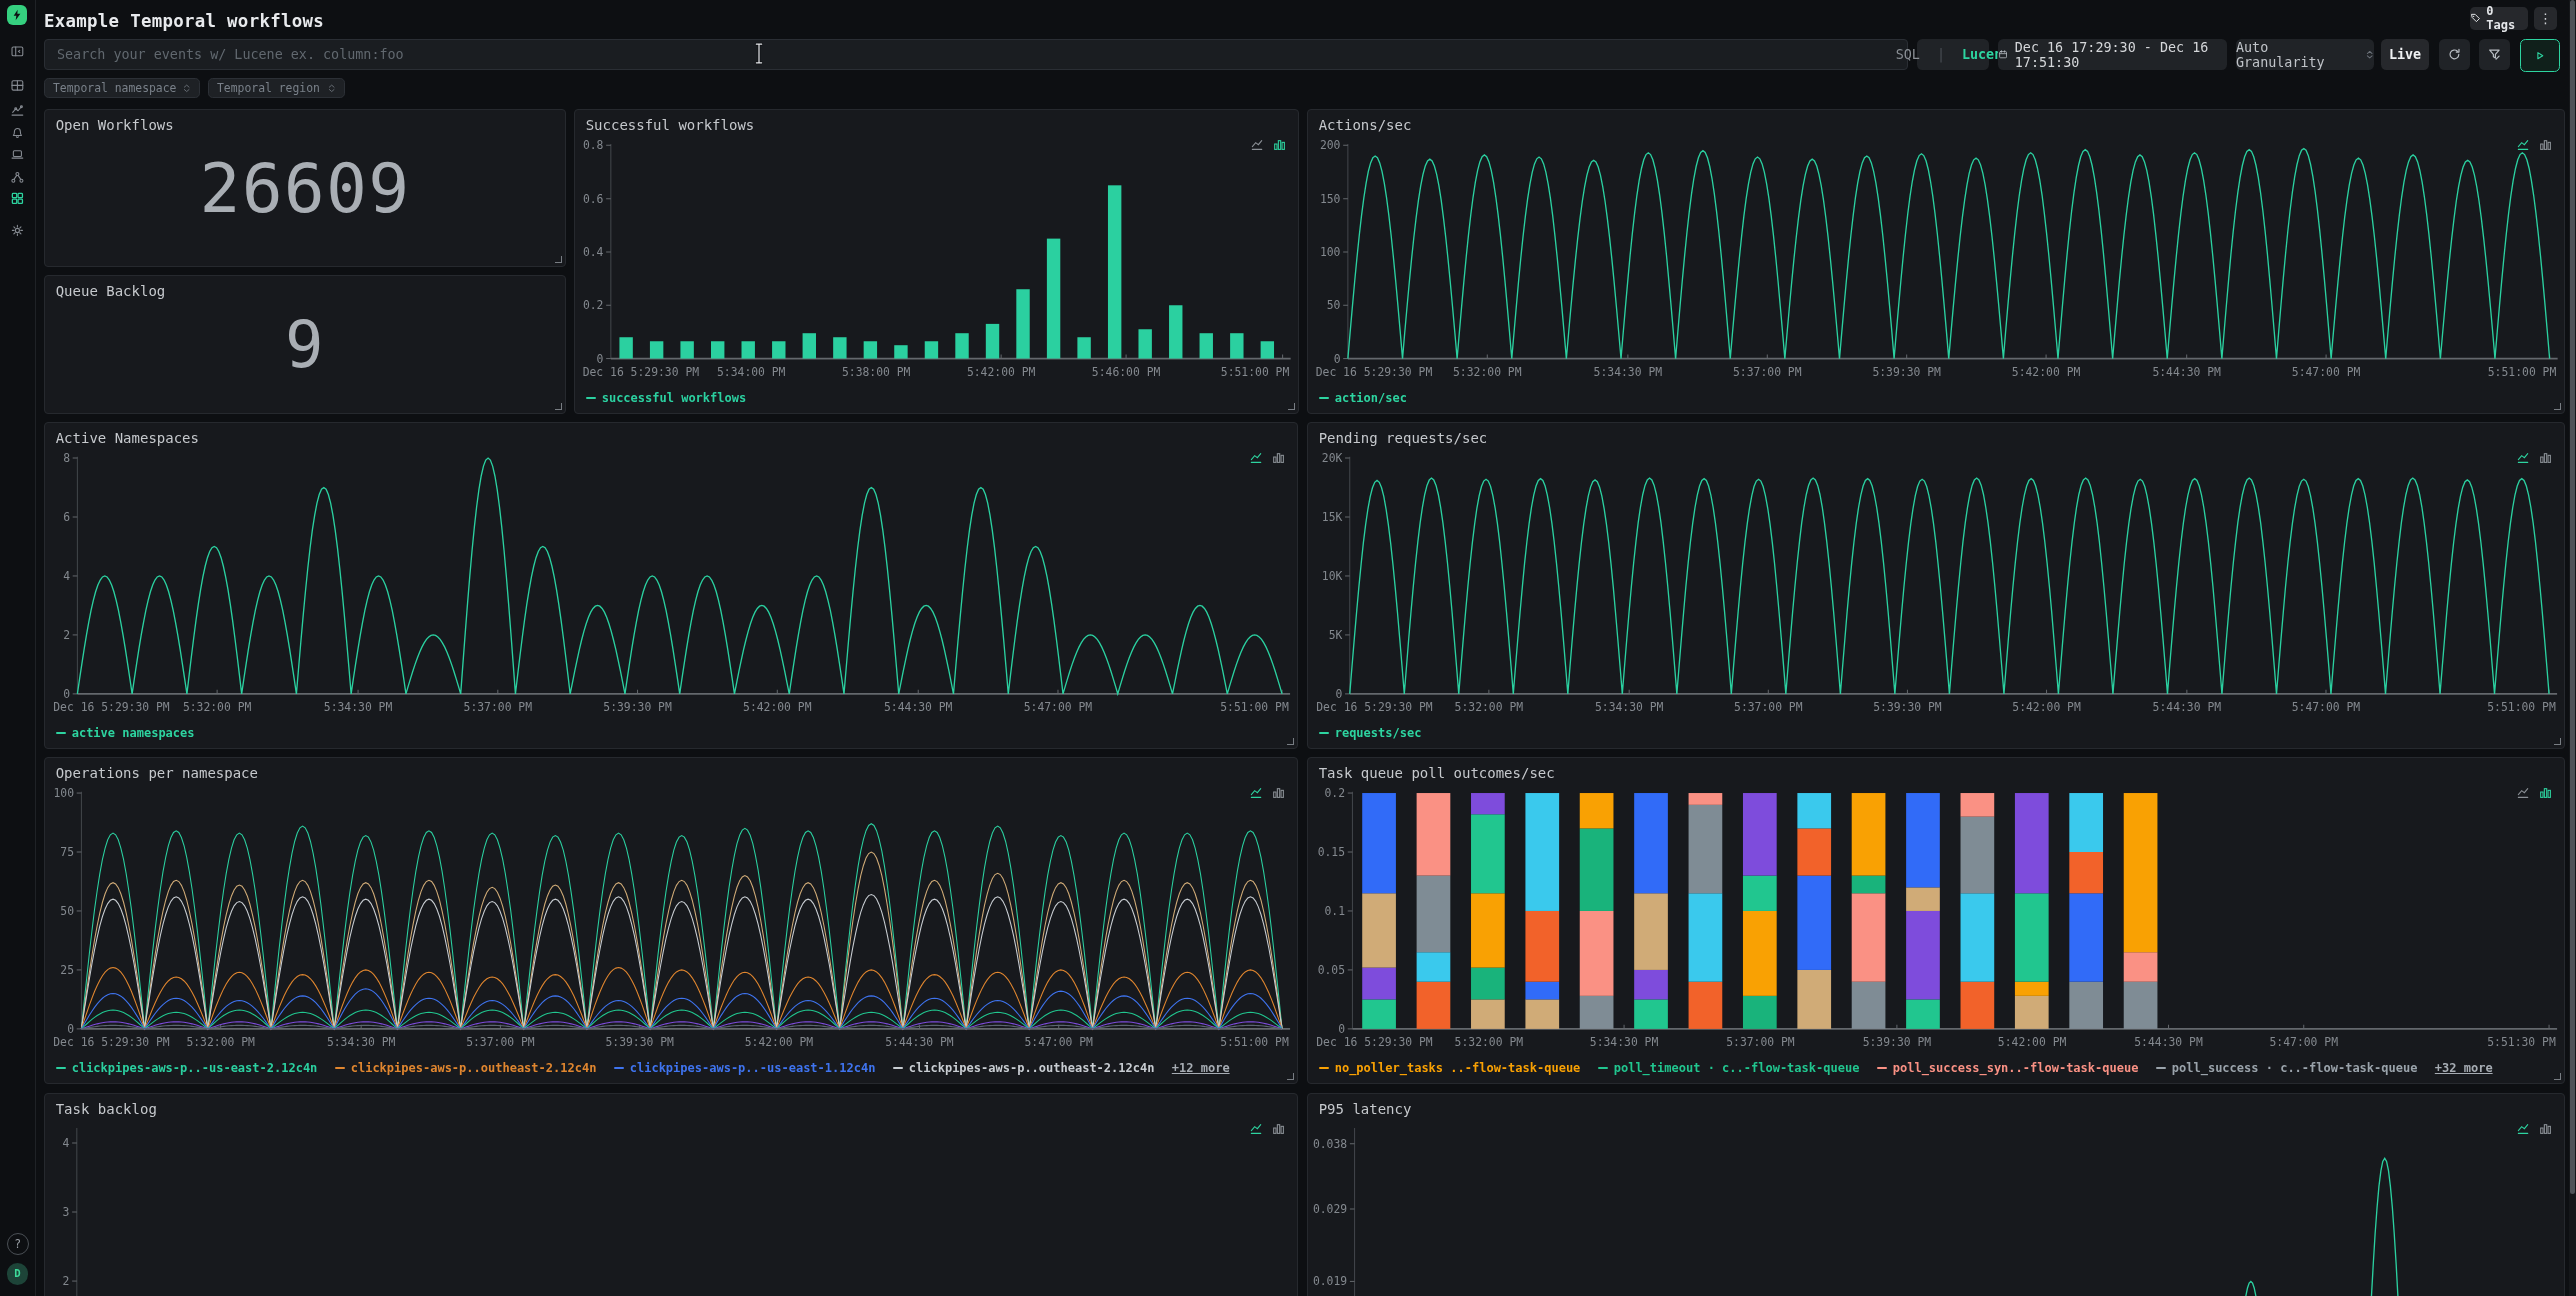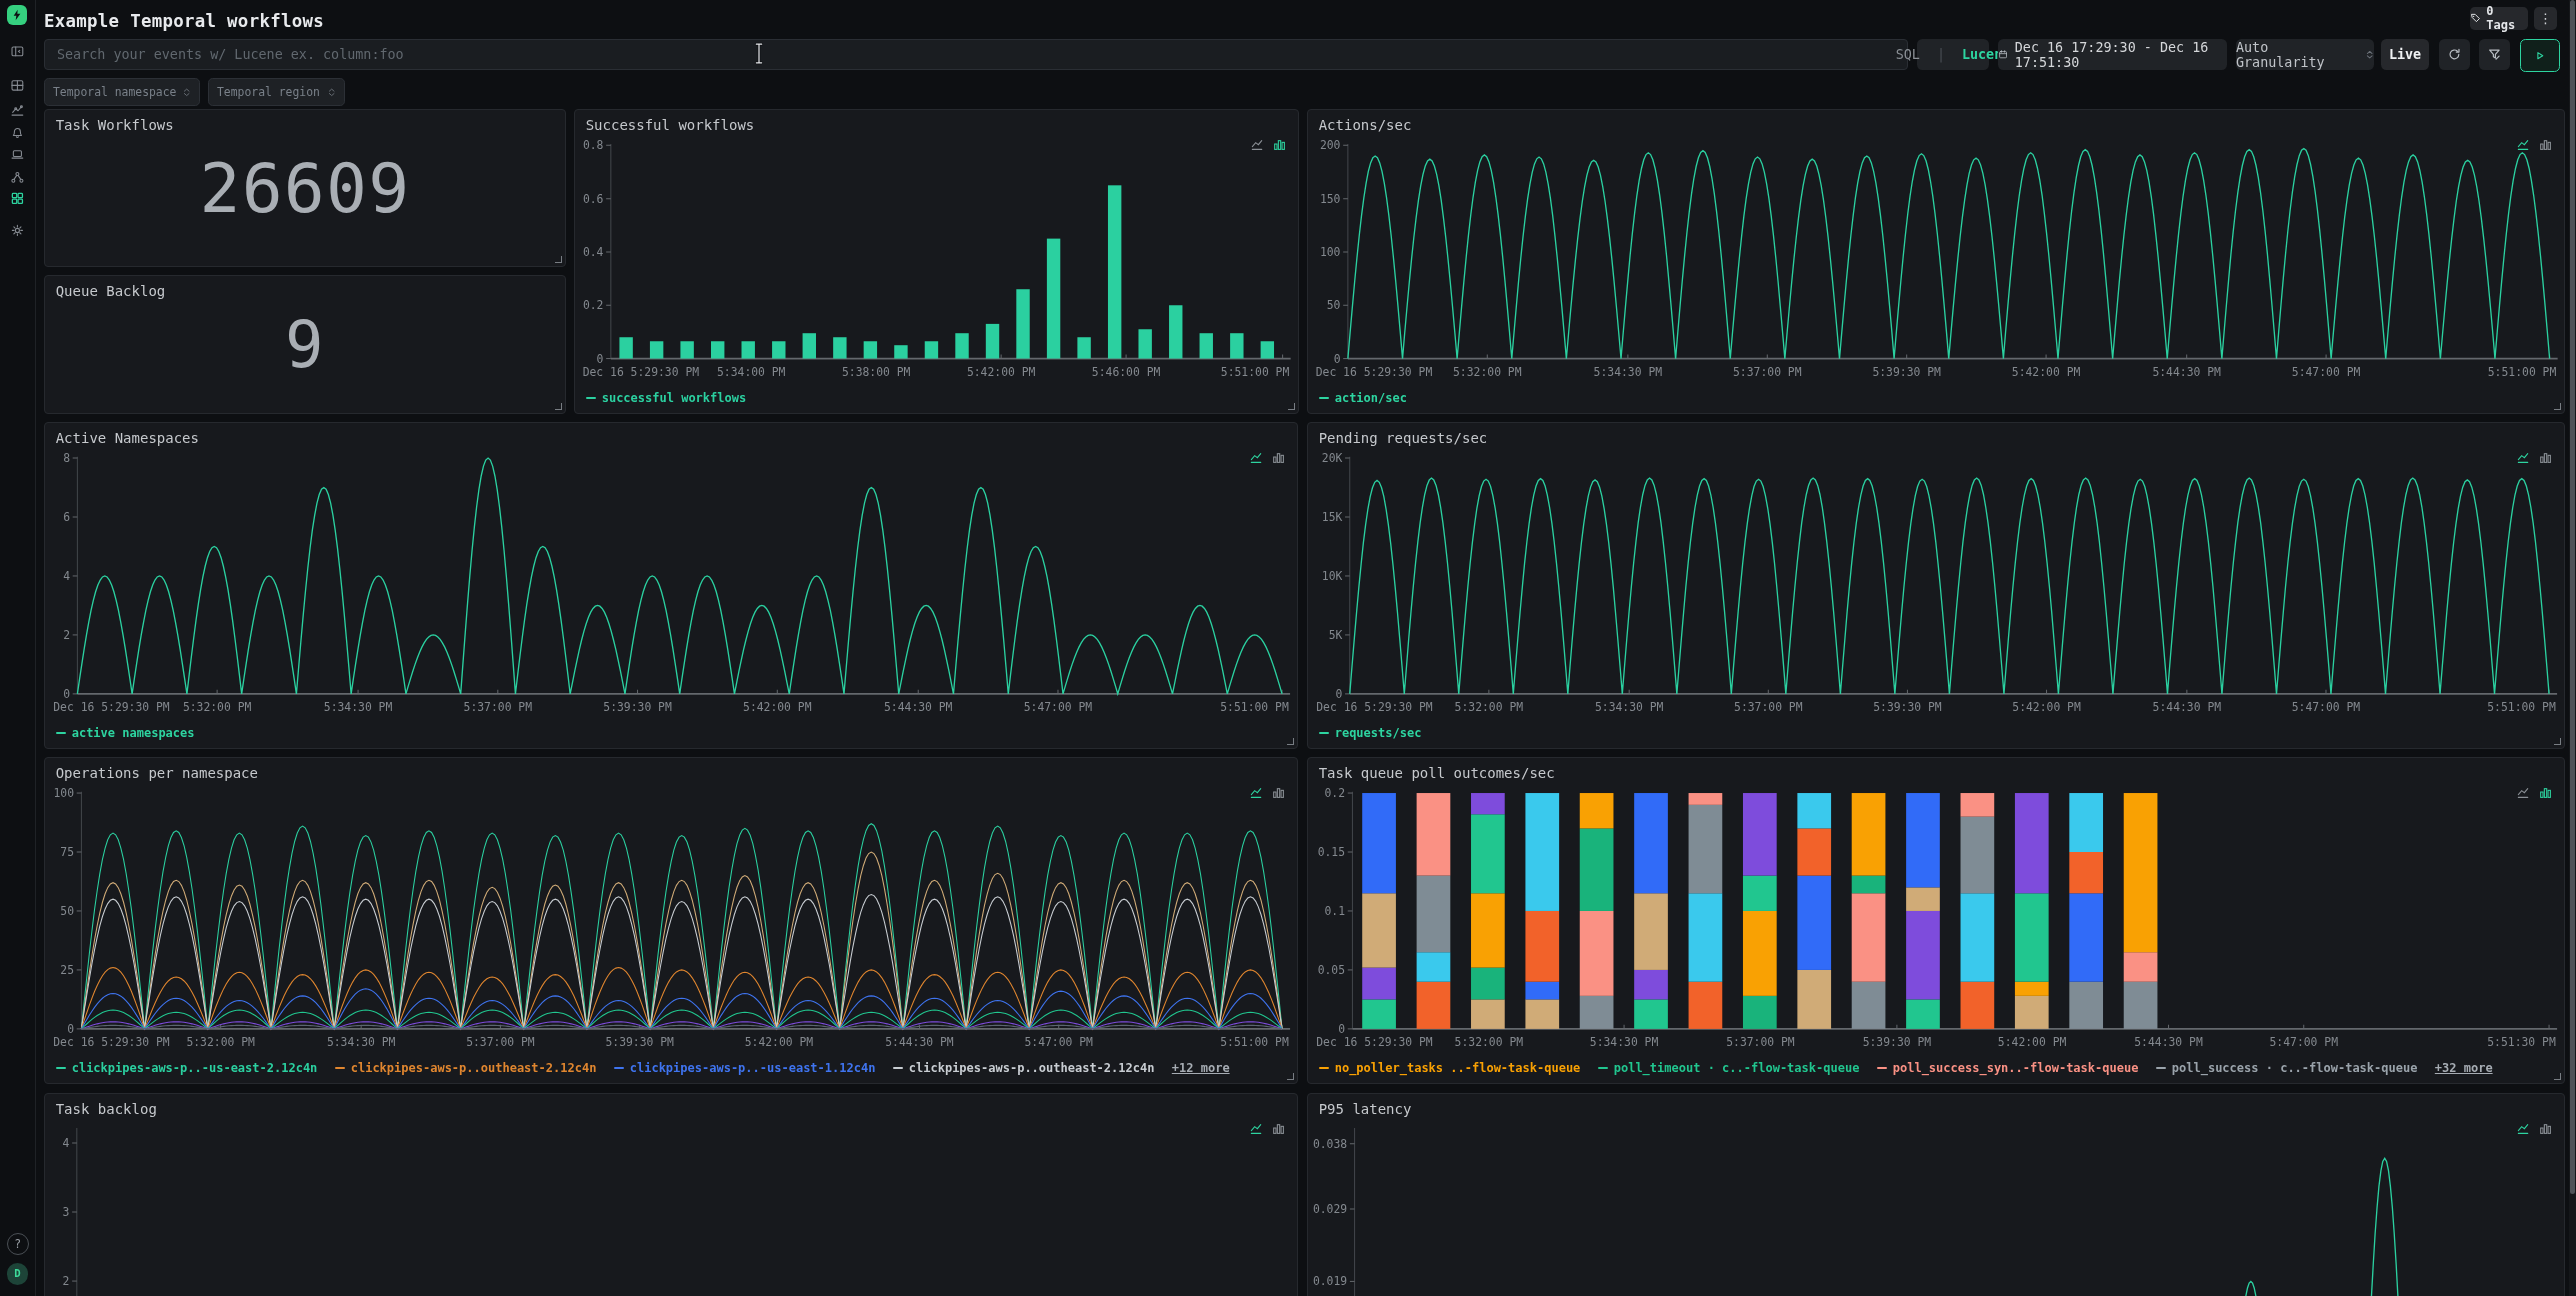--- a/index.html
+++ b/index.html
@@ -36,21 +36,21 @@
   .chip.daterange{left:1998px;width:229px;gap:6.7px;color:#d5d7da;}
   .chip.granularity{left:2236px;width:138px;gap:6.7px;}
   .chip.live{left:2381px;width:48px;background:#26282c;font-weight:bold;color:#f0f2f4;}
   .iconbtn{position:absolute;top:39px;width:31px;height:31px;background:#202327;border-radius:5.4px;
     display:flex;align-items:center;justify-content:center;cursor:pointer;}
   .iconbtn svg{stroke:#b9bec4;fill:none;stroke-width:1.8;stroke-linecap:round;stroke-linejoin:round;}
   .iconbtn.refresh{left:2439px;} .iconbtn.filteredit{left:2479px;}
   .playbtn{position:absolute;left:2520px;top:39px;width:38px;height:31px;background:#10201b;border:1px solid #2dd4a0;border-radius:5.4px;
     display:flex;align-items:center;justify-content:center;cursor:pointer;}
   
-  .fchip{position:absolute;top:78px;height:28px;box-sizing:border-box;background:#1e2125;border:0.7px solid #2c3036;border-radius:4.7px;
+  .fchip{position:absolute;top:78px;height:20px;box-sizing:border-box;background:#1e2125;border:0.7px solid #2c3036;border-radius:4.7px;
     display:flex;align-items:center;justify-content:space-between;font-size:11.4px;color:#798089;padding:0 8px;cursor:pointer;}
   .fchip.ns{left:44px;width:156px;} .fchip.region{left:208px;width:137px;}
   .fchip svg{stroke:#6a7078;fill:none;stroke-width:1.6;stroke-linecap:round;stroke-linejoin:round;}
   
   .panel{position:absolute;background:#17191d;border:0.7px solid #26292e;border-radius:4px;box-sizing:border-box;overflow:hidden;}
   .panel-title{position:absolute;left:10.7px;top:6.7px;font-size:14px;color:#c6c9cd;}
   .big-number{position:absolute;inset:0;display:flex;align-items:center;justify-content:center;
     font-size:68px;color:#a9aeb4;letter-spacing:1.3px;}
   .chart{position:absolute;left:5.4px;right:5.4px;top:27px;bottom:31px;}
   .chart.nolegend{bottom:2.7px;}
@@ -214,21 +214,21 @@
 </div>
 <div class="fchip region">
   <span>Temporal region</span>
   <svg width="9.4" height="10.7" viewBox="0 0 16 18">
       <path d="M4 7 L8 3.5 L12 7"></path>
       <path d="M4 11 L8 14.5 L12 11"></path>
     </svg>
 </div>
 
 <div class="panel" style="left:44px;top:109px;width:522px;height:158px">
-  <div class="panel-title">Task Workflows</div>
+  <div class="panel-title">Open Workflows</div>
   <div class="big-number">26609</div>
   <div class="resize-handle"></div>
 </div>
 
 <div class="panel" style="left:44px;top:275px;width:522px;height:139px">
   <div class="panel-title">Queue Backlog</div>
   <div class="big-number" style="font-size:64px">9</div>
   <div class="resize-handle"></div>
 </div>
 

